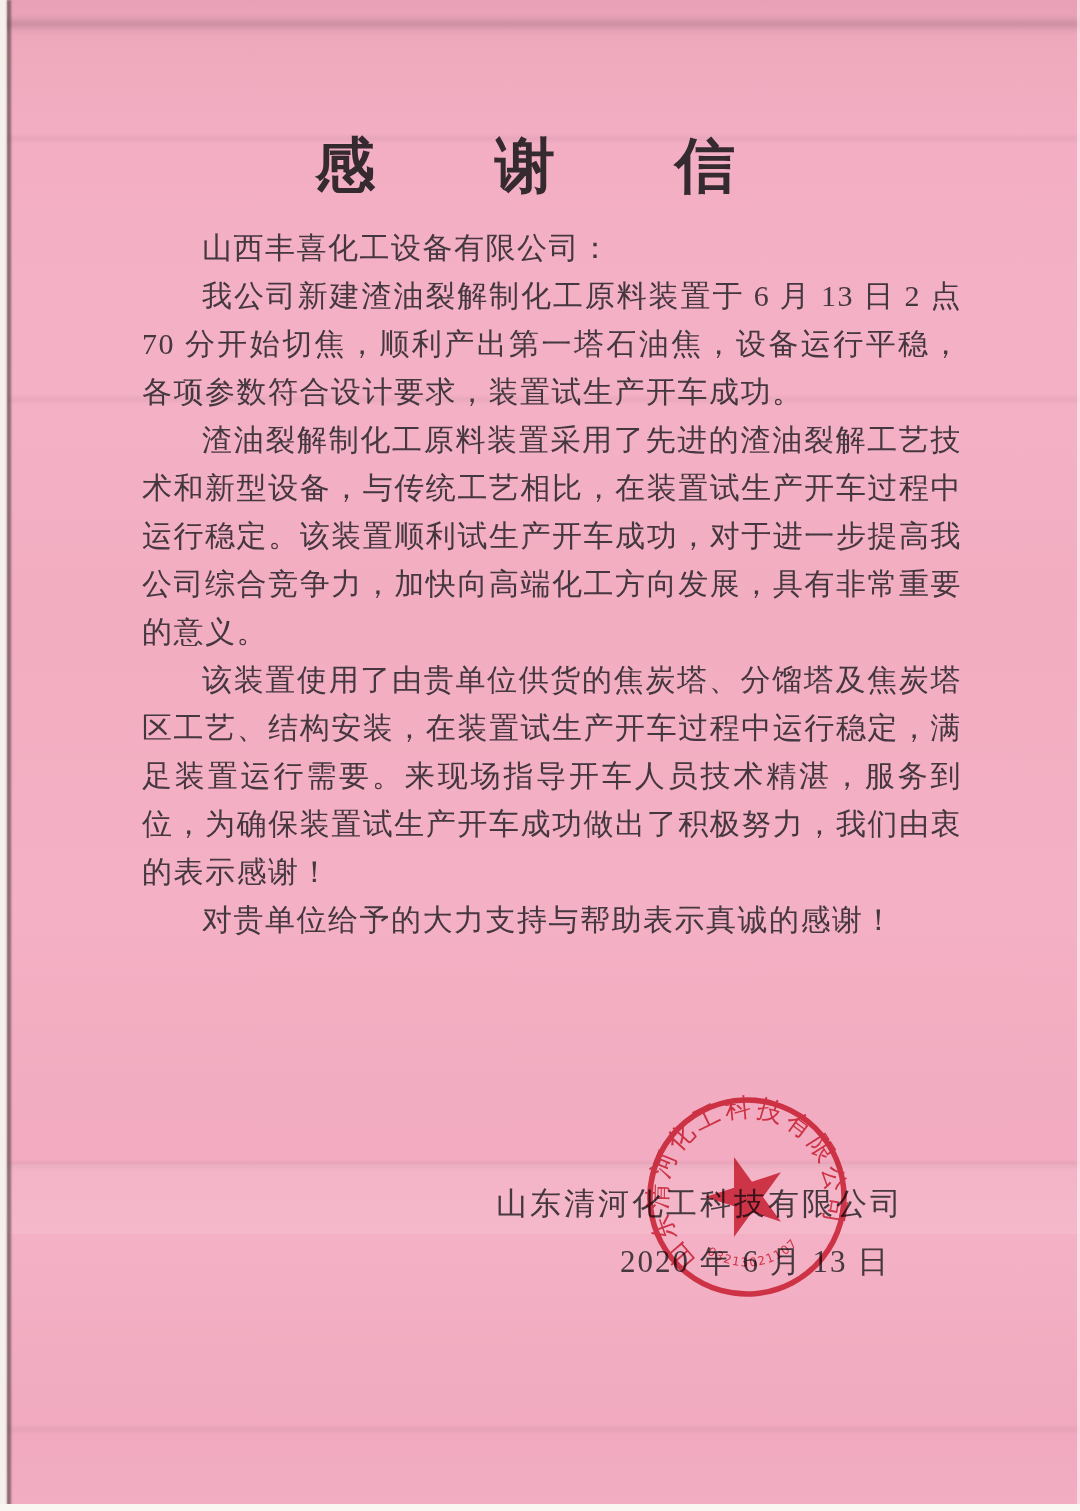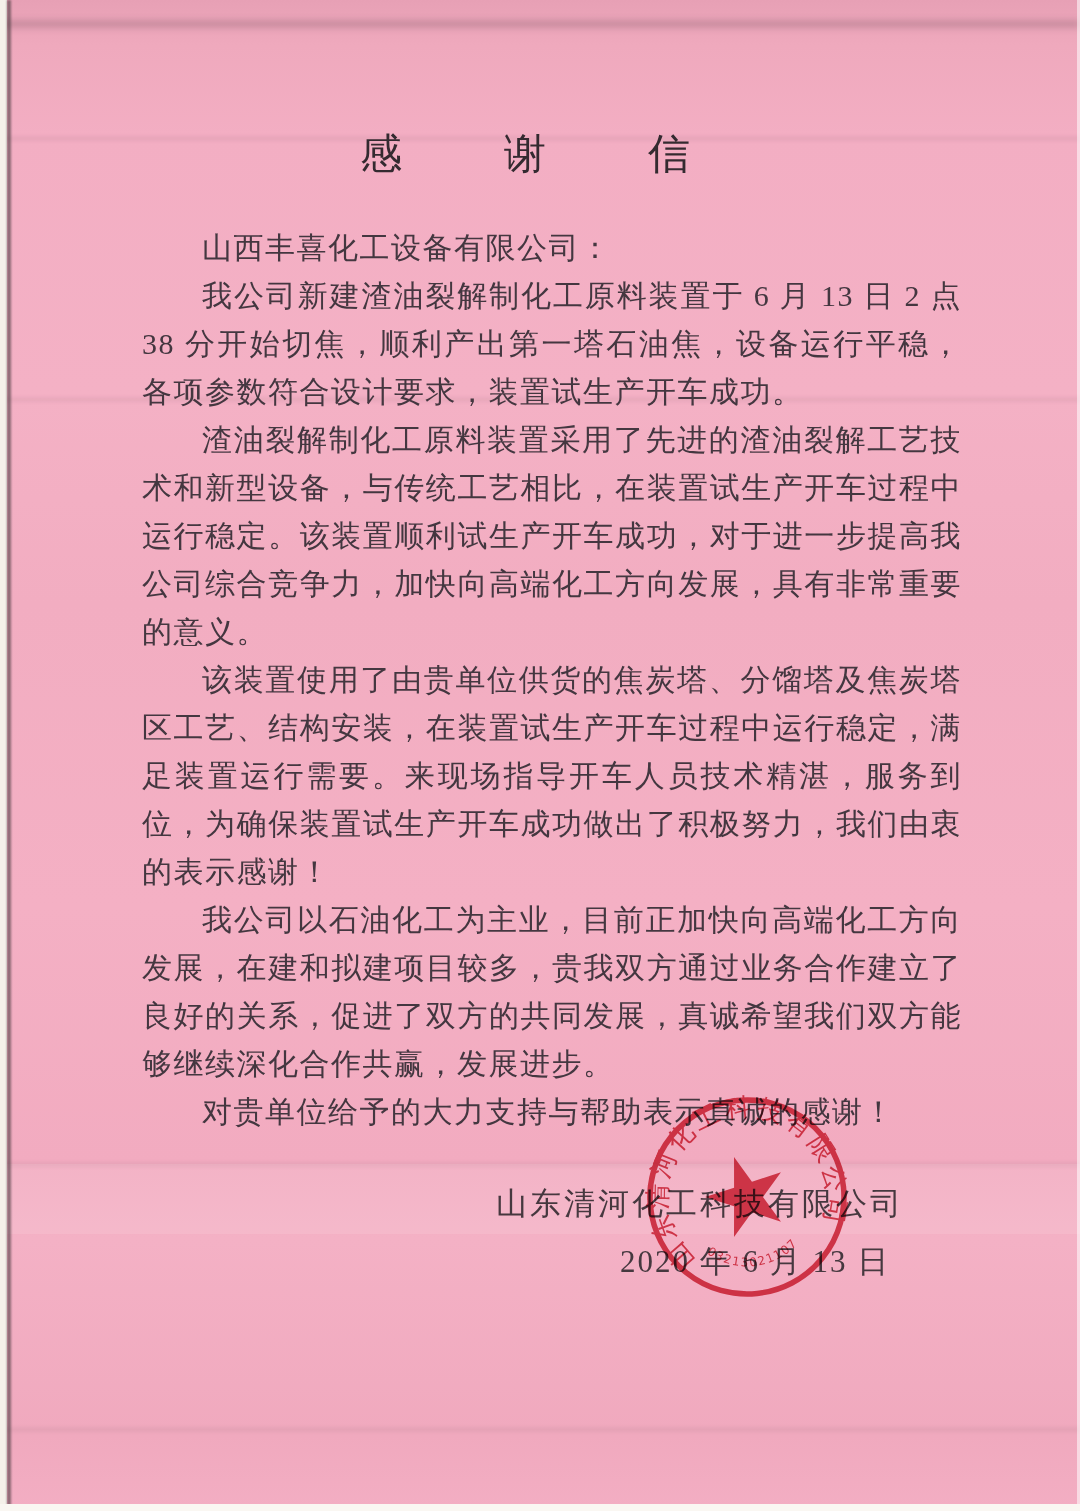--- a/index.html
+++ b/index.html
@@ -14,21 +14,21 @@
   .edge-left-white{position:absolute;left:0;top:0;width:7px;height:100%;background:#f5f1ea;}
   .edge-left-dark{position:absolute;left:7px;top:0;width:4px;height:100%;
                   background:rgba(84,66,72,.65);filter:blur(1px);}
   .edge-bottom-white{position:absolute;left:0;bottom:0;width:100%;height:7px;background:#faf7f2;}
   .edge-right-light{position:absolute;right:0;top:0;width:3px;height:100%;background:rgba(255,255,255,.55);}
   .seam{position:absolute;left:0;width:100%;height:3px;background:rgba(60,40,50,.10);filter:blur(2px);}
   .seam.top{top:20px;height:8px;background:rgba(55,35,45,.18);filter:blur(3px);}
   .band-low{position:absolute;left:0;width:100%;background:rgba(255,255,255,.10);}
   
   .title{position:absolute;top:126px;left:0;width:100%;text-align:center;
-         font-size:42px;font-weight:normal;color:#342a30;letter-spacing:30px;}
+         font-size:60px;font-weight:bold;color:#342a30;letter-spacing:30px;}
   .body{position:absolute;top:224px;left:142px;width:820px;
         font-size:30px;line-height:48px;color:#443740;letter-spacing:1.5px;
         text-align:justify;}
   .body p{margin:0;text-indent:2em;}
   .greeting{margin:0;text-indent:0;}
   .sig-company{position:absolute;top:1183px;right:176px;
                font-size:31px;color:#46383f;letter-spacing:3px;}
   .sig-date{position:absolute;top:1241px;left:620px;
             font-size:31px;color:#46383f;letter-spacing:2px;}
   
@@ -49,24 +49,23 @@
   <div class="band-low" style="top:1164px;height:70px"></div>
   <div class="edge-left-white"></div>
   <div class="edge-left-dark"></div>
   <div class="edge-right-light"></div>
   <div class="edge-bottom-white"></div>
 
   <div class="title">感　谢　信</div>
 
   <div class="body">
     <p class="greeting">山西丰喜化工设备有限公司：</p>
-    <p>我公司新建渣油裂解制化工原料装置于 6 月 13 日 2 点 38 分开始切焦，顺利产出第一塔石油焦，设备运行平稳，各项参数符合设计要求，装置试生产开车成功。</p>
+    <p>我公司新建渣油裂解制化工原料装置于 6 月 13 日 2 点 70 分开始切焦，顺利产出第一塔石油焦，设备运行平稳，各项参数符合设计要求，装置试生产开车成功。</p>
     <p>渣油裂解制化工原料装置采用了先进的渣油裂解工艺技术和新型设备，与传统工艺相比，在装置试生产开车过程中运行稳定。该装置顺利试生产开车成功，对于进一步提高我公司综合竞争力，加快向高端化工方向发展，具有非常重要的意义。</p>
     <p>该装置使用了由贵单位供货的焦炭塔、分馏塔及焦炭塔区工艺、结构安装，在装置试生产开车过程中运行稳定，满足装置运行需要。来现场指导开车人员技术精湛，服务到位，为确保装置试生产开车成功做出了积极努力，我们由衷的表示感谢！</p>
-    <p>我公司以石油化工为主业，目前正加快向高端化工方向发展，在建和拟建项目较多，贵我双方通过业务合作建立了良好的关系，促进了双方的共同发展，真诚希望我们双方能够继续深化合作共赢，发展进步。</p>
     <p>对贵单位给予的大力支持与帮助表示真诚的感谢！</p>
   </div>
 
   <div class="sig-company">山东清河化工科技有限公司</div>
   <div class="sig-date">2020 年 6 月 13 日</div>
 
   <svg class="stamp" viewBox="-135 -135 270 270" xmlns="http://www.w3.org/2000/svg">
     <g transform="rotate(-6)" fill="#d4394c" stroke="none">
       <defs>
         <path id="arcTop" d="M -57 57 A 80.6 80.6 0 1 1 57 57" fill="none"></path>

